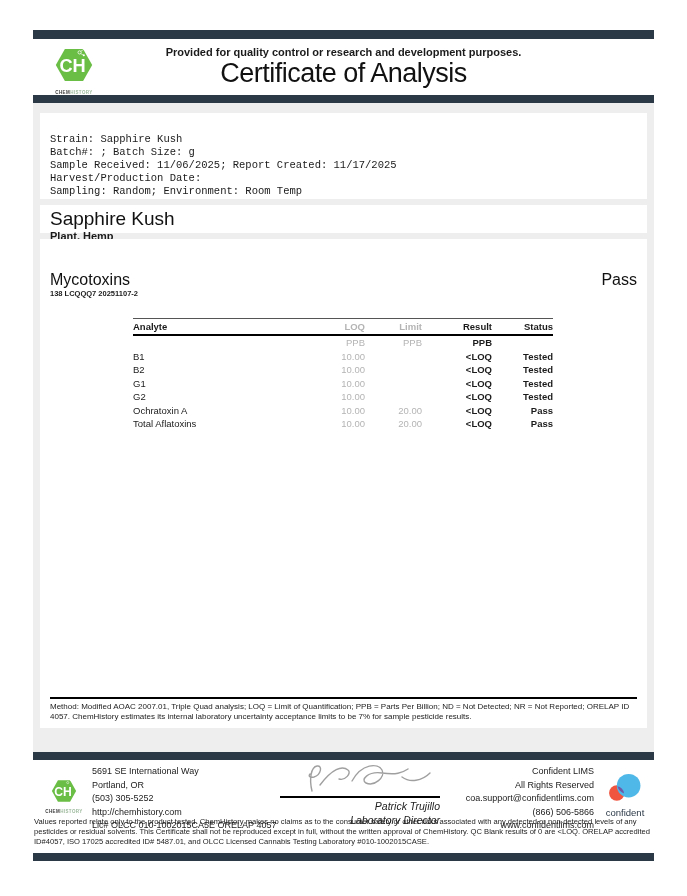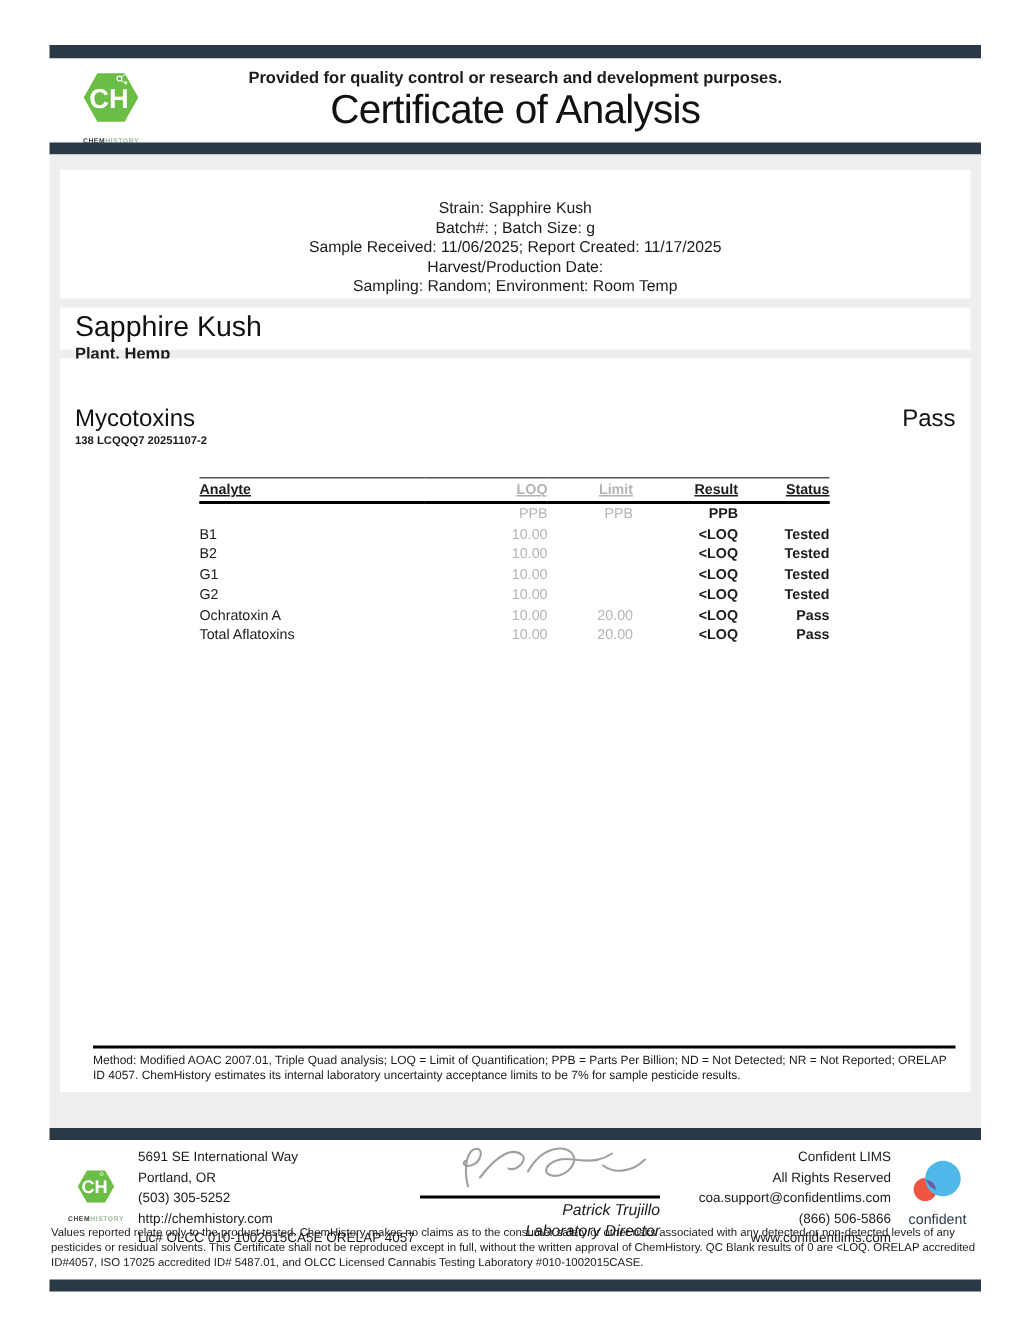--- a/index.html
+++ b/index.html
@@ -33,52 +33,52 @@
   .caption .hist{color:#9ab89a;}
   #header-center{left:0;top:6px;width:621px;text-align:center;}
   #page-title{font-size:27px;font-weight:400;letter-spacing:-0.5px;color:#111;}
   #page-subtitle{font-size:11px;font-weight:bold;margin-top:1px;}
   #header-right{right:2px;bottom:6px;text-align:right;font-size:10.5px;line-height:13px;}
 
   
   #gray-band{left:33px;top:103px;width:621px;height:649px;background:#eeeeee;padding:10px 7px 0 7px;}
   .card{background:#ffffff;width:607px;position:relative;}
   #card-sample-info{height:86px;margin-bottom:6px;padding:20px 10px 0 10px;}
-  #sample-info-lines{text-align:center;font-size:10.5px;line-height:13px;}
+  #sample-info-lines{text-align:left;font-size:10.5px;line-height:13px;font-family:Liberation Mono, monospace;}
   #card-sample{height:28px;margin-bottom:6px;padding:3px 10px 0 10px;}
   #sample-name{font-size:19px;font-weight:400;color:#111;}
   #sample-type{font-size:11px;font-weight:bold;margin-top:0px;}
   #sample-meta{font-size:7.5px;font-weight:bold;margin-top:1px;}
   #card-mycotoxins{height:489px;padding:4px 10px 0 10px;}
   #section-title-row{display:flex;justify-content:space-between;align-items:flex-start;}
   #section-title,#section-status{font-size:16px;font-weight:400;color:#111;margin-top:28px;}
   #section-id{font-size:7.5px;font-weight:bold;margin-top:0px;}
 
   
   #analyte-table{border-collapse:collapse;table-layout:fixed;width:420px;margin:20px 0 0 83px;font-size:9.5px;}
   #analyte-table col.c-analyte{width:150px;}
   #analyte-table col.c-loq{width:82px;}
   #analyte-table col.c-limit{width:57px;}
   #analyte-table col.c-result{width:70px;}
   #analyte-table col.c-status{width:61px;}
   #analyte-table th{
     border-top:1px solid #555;border-bottom:2px solid #000;
-    padding:2px 0 2px;font-weight:bold;text-align:right;text-decoration:underline;
+    padding:2px 0 2px;font-weight:bold;text-align:right;
   }
   #analyte-table th.l{text-align:left;}
   #analyte-table td{padding:1px 0;text-align:right;line-height:11.5px;}
   #analyte-table td.l{text-align:left;}
   .muted{color:var(--muted);}
   .bold{font-weight:bold;}
   tr.units td{padding:2px 0 1px;}
 
   #method-note{
     position:absolute;left:10px;right:10px;bottom:6px;
     border-top:2px solid #000;padding-top:3px;
-    font-size:8px;line-height:10px;margin-left:12px;
+    font-size:8px;line-height:10px;
   }
 
   
   #footer{left:33px;top:760px;width:621px;height:93px;background:#fff;}
   #footer-logo{left:9px;top:17px;width:44px;text-align:center;}
   #footer-address{left:59px;top:5px;font-size:9px;line-height:13.5px;}
   #signature-block{left:247px;top:1px;width:160px;text-align:right;font-style:italic;}
   #signature-rule{border-top:2px solid #000;margin-top:-3px;}
   #signer-name{font-size:10.5px;margin-top:2px;}
   #signer-title{font-size:10.5px;margin-top:2px;}

